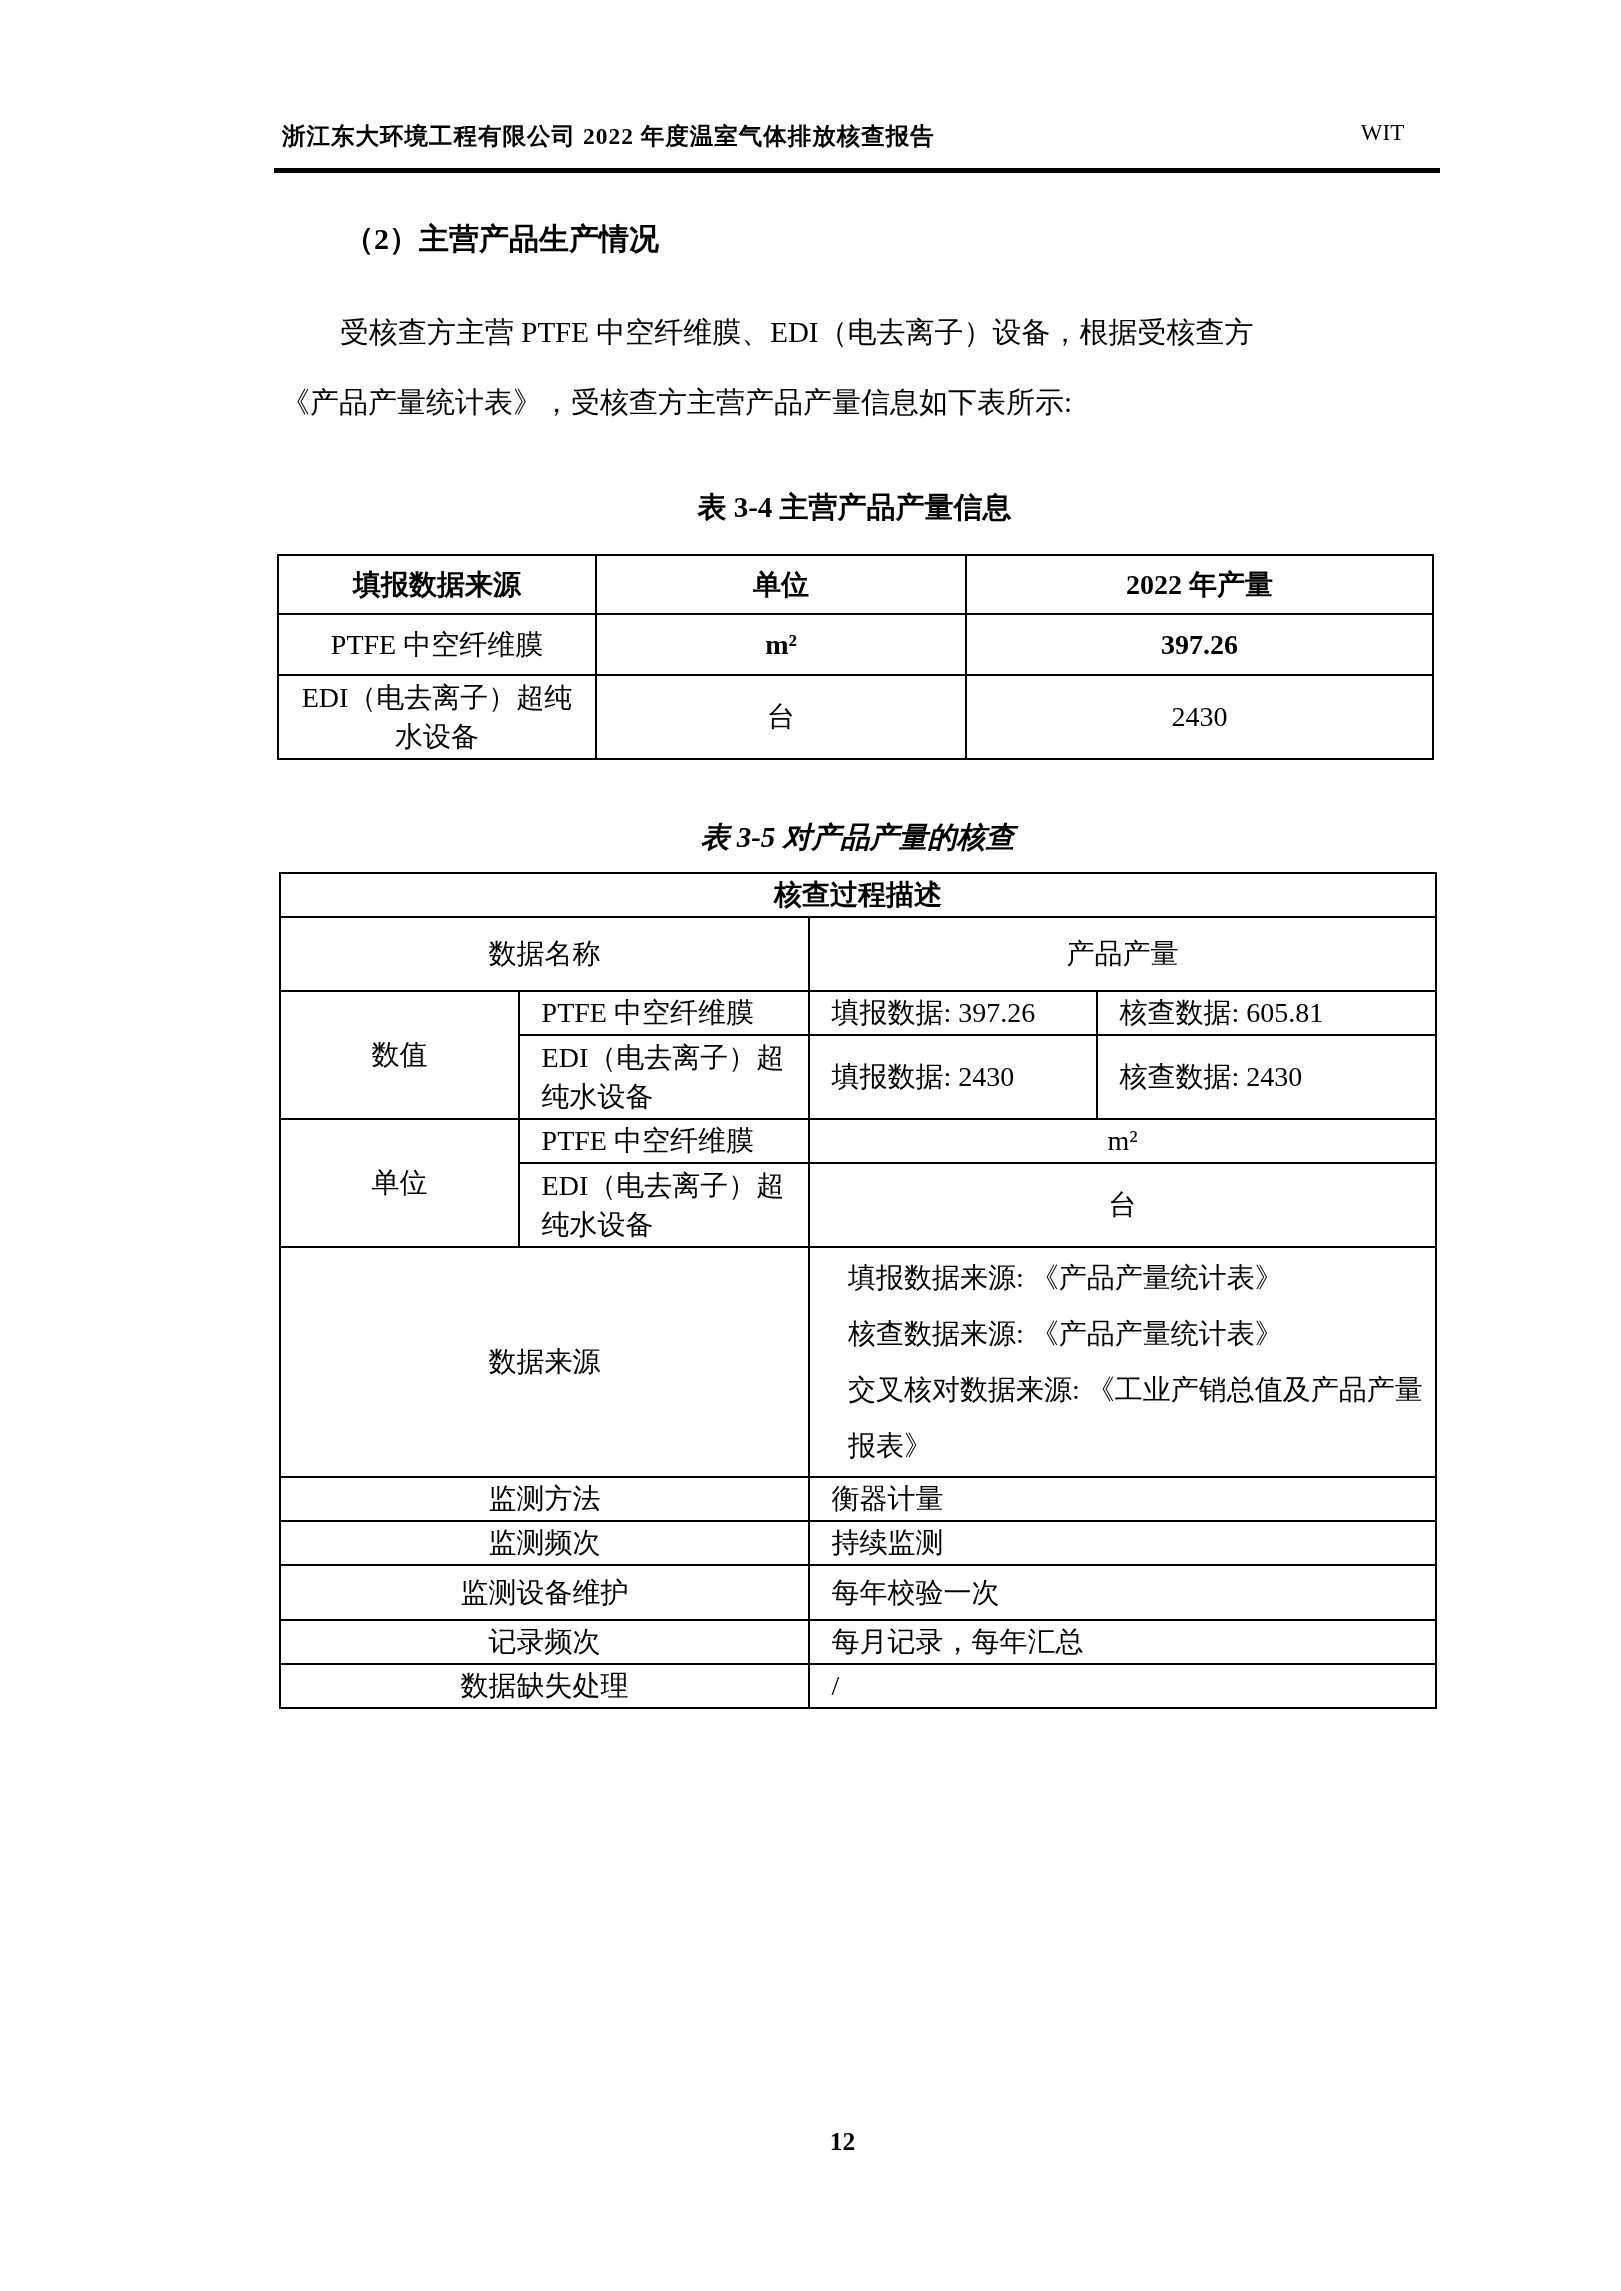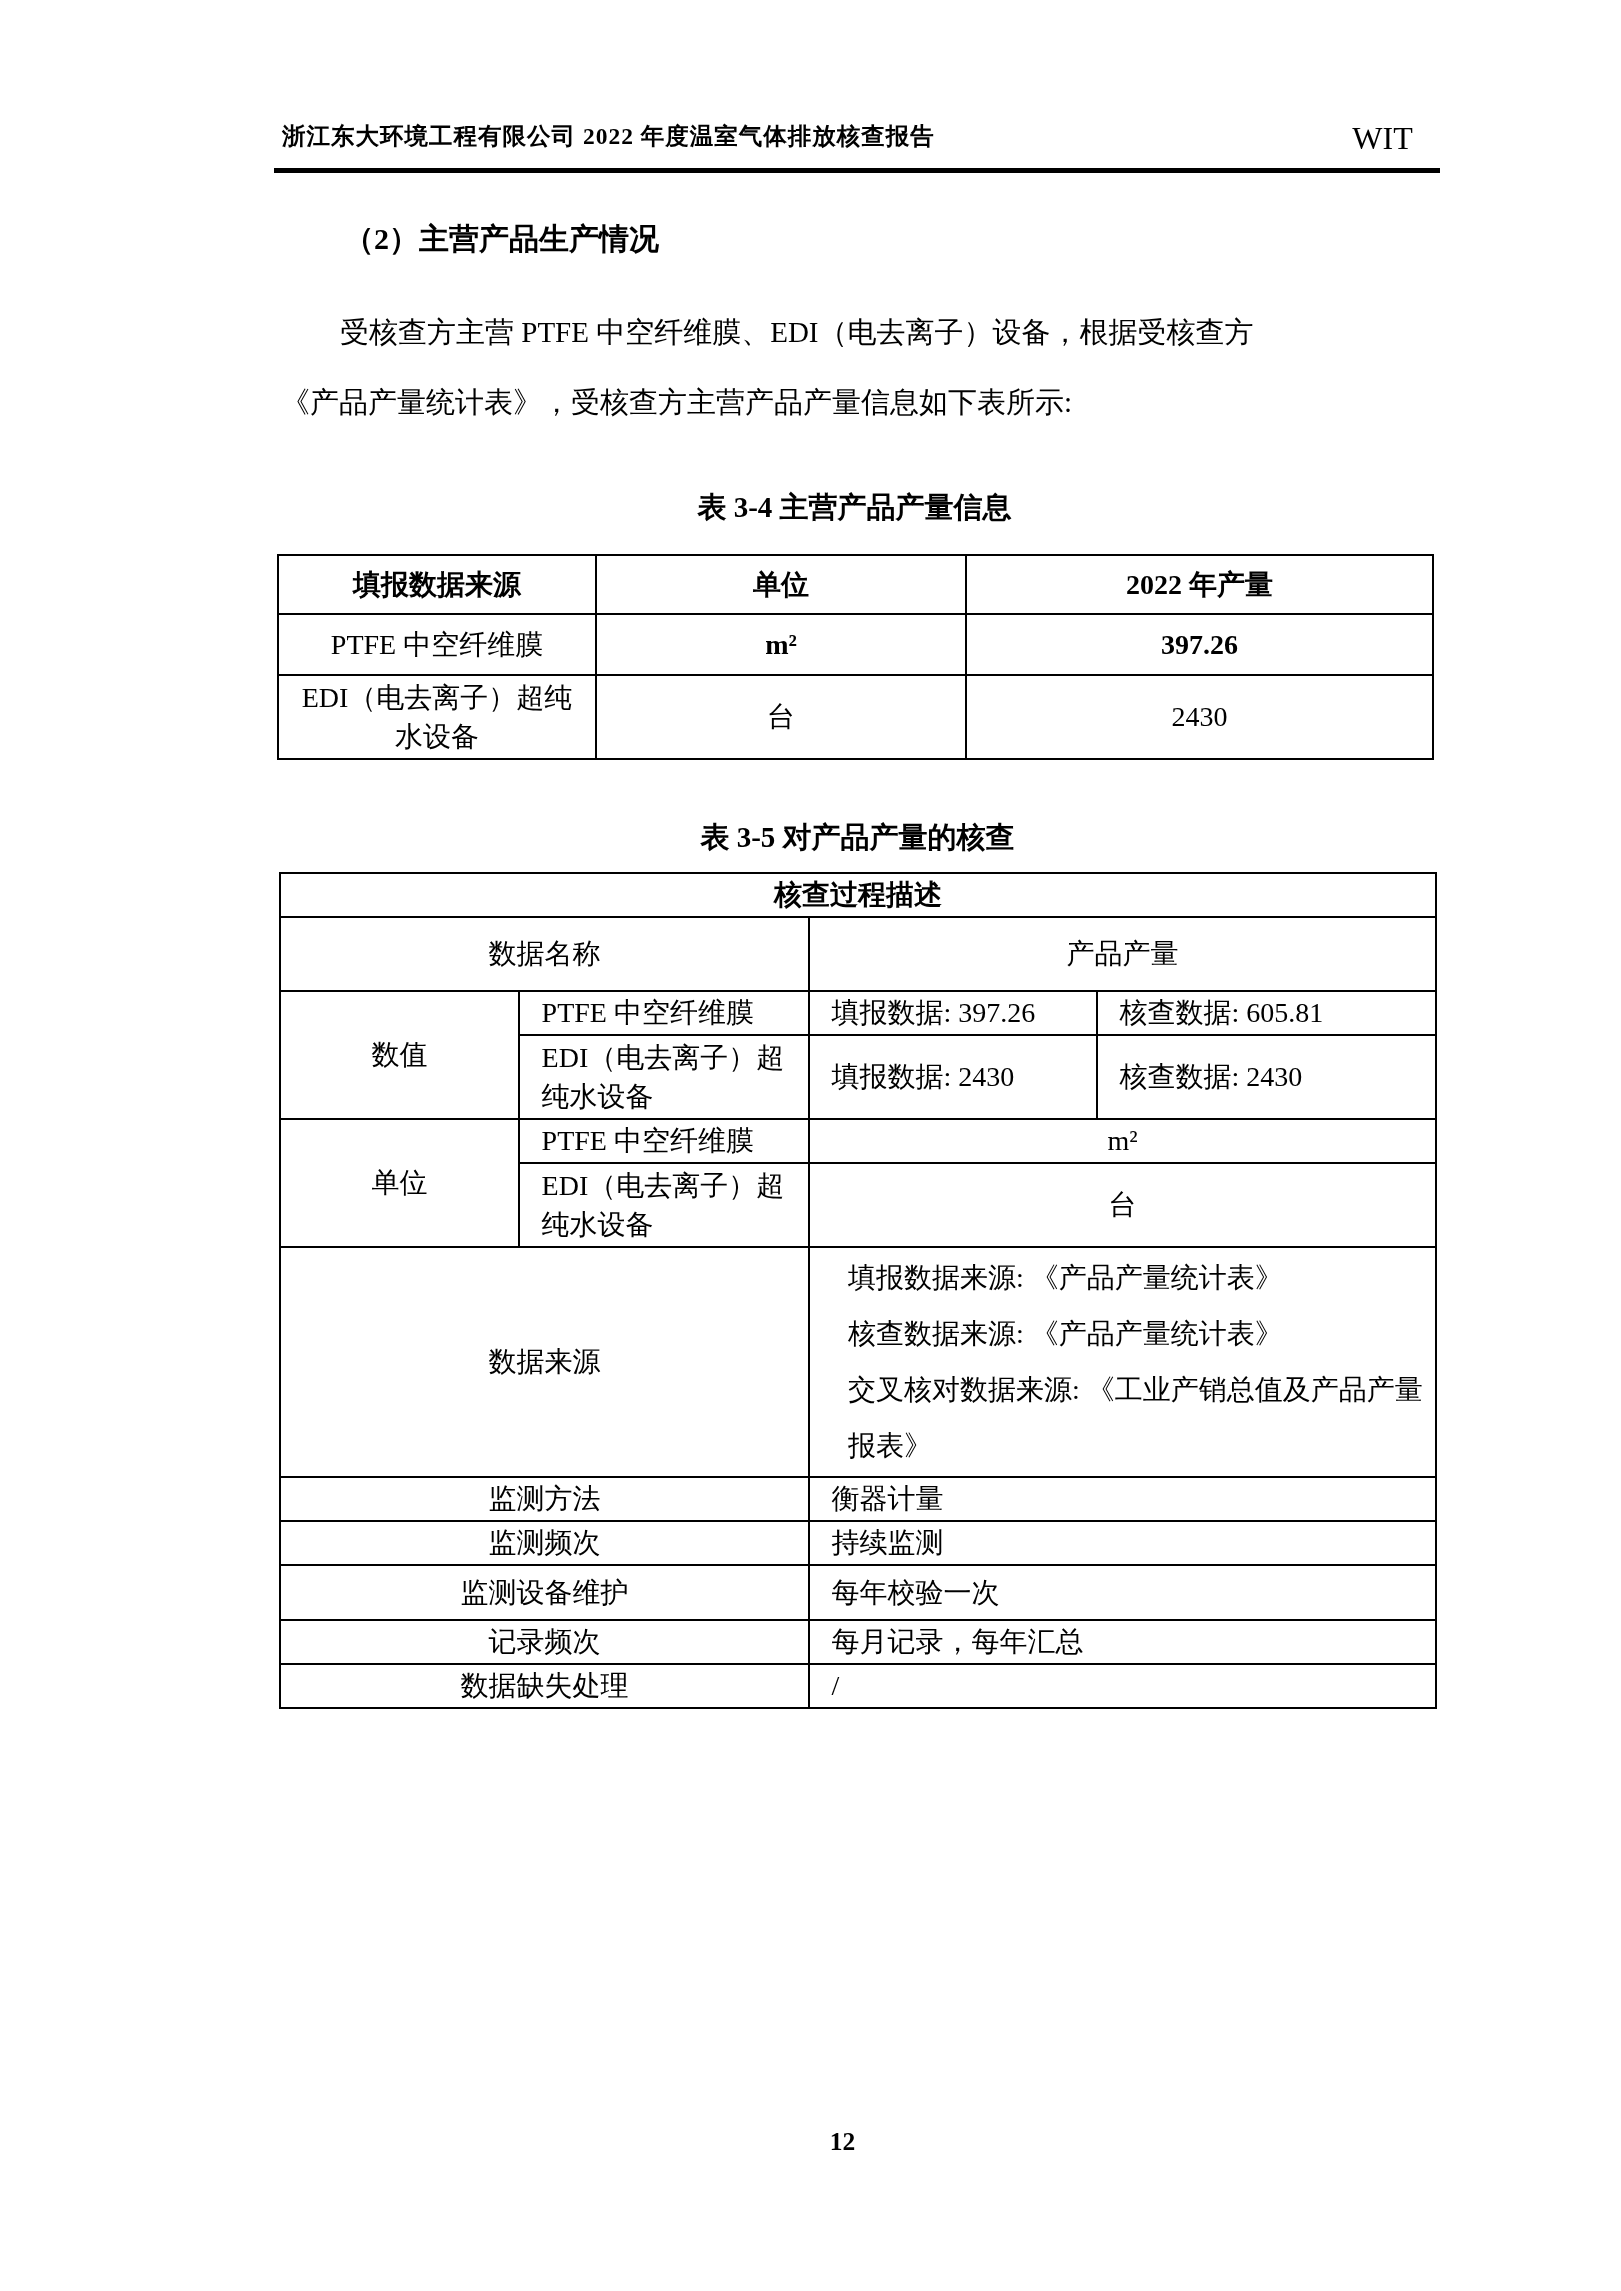--- a/index.html
+++ b/index.html
@@ -23,21 +23,21 @@
   .header-left {
     left: 250px; top: 120px;
     font-size: 23.5px;
     font-weight: 600;
     letter-spacing: 1px;
     white-space: nowrap;
   }
   .header-right {
     left: 1294px; top: 120px;
     width: 113px;
-    font-size: 32px;
+    font-size: 23px;
     text-align: center;
     white-space: nowrap;
   }
   .header-rule {
     left: 242px; top: 168px;
     width: 1166px; height: 4.9px;
     background: #000000;
   }
 
   
@@ -65,20 +65,21 @@
     font-size: 29px;
     font-weight: bold;
     text-align: center;
   }
   .t35-caption {
     left: 247px; top: 818px;
     width: 1157px;
     font-size: 29px;
     font-weight: bold;
     text-align: center;
+    font-style: italic;
   }
 
   
   table {
     border-collapse: collapse;
     table-layout: fixed;
     font-size: 28px;
   }
   td {
     border: 2px solid #000000;

